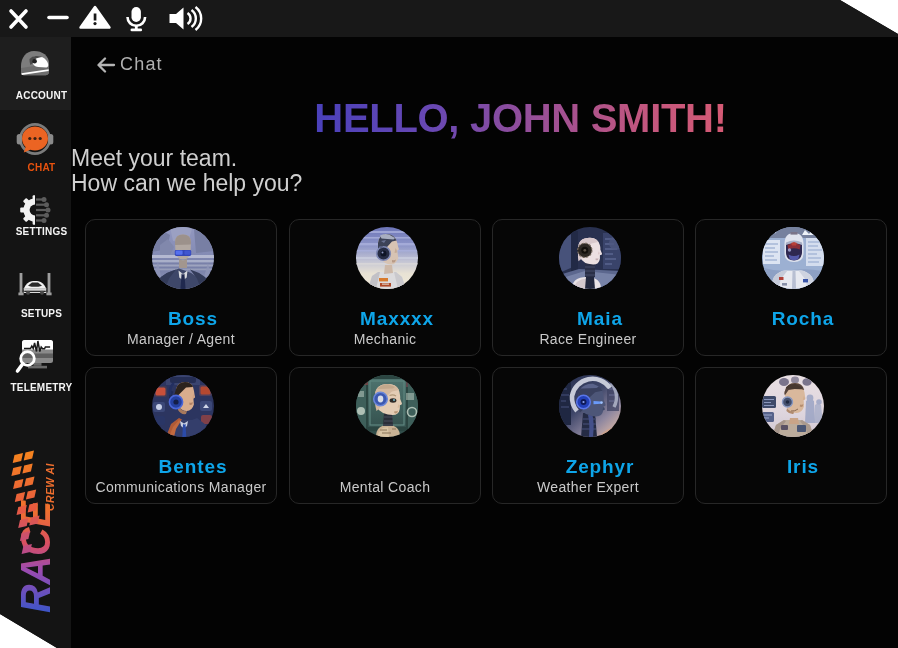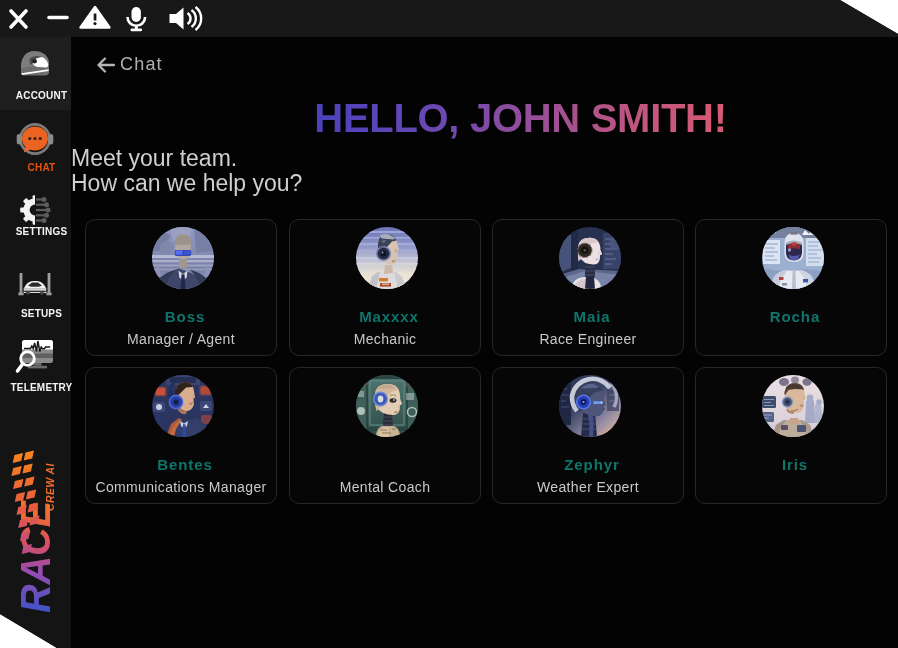--- a/index.html
+++ b/index.html
@@ -22,22 +22,22 @@
   #hello { position:absolute; left:71px; top:96px; width:827px; text-align:center;
     font-size:40px; font-weight:bold; letter-spacing:-0.3px;margin-left:36px; }
   #hello span { background:linear-gradient(90deg,#4a41bb 0%, #6a48b2 30%, #9a4f96 55%, #c05680 78%, #d65a74 100%);
     -webkit-background-clip:text; background-clip:text; color:transparent; }
   #sub { position:absolute; left:71px; top:146px; width:827px; text-align:left;
     font-size:23px; color:#cfcfcf; line-height:25px; }
 
   .card { position:absolute; width:192px; height:137px; background:#060606;
     border:1px solid #272727; border-radius:10px; }
   .av { position:absolute; left:66px; top:7px; width:62px; height:62px; border-radius:50%; overflow:hidden; }
-  .nm { position:absolute; left:4px; top:88px; width:190px; text-align:center;
-    font-size:15px; font-weight:bold; color:#0f766e; letter-spacing:0.9px; }
+  .nm { position:absolute; left:12px; top:88px; width:190px; text-align:center;
+    font-size:19px; font-weight:bold; color:#0ea5e9; letter-spacing:0.9px; }
   .rl { position:absolute; left:0; top:111px; width:190px; text-align:center;
     font-size:14px; color:#c9c9c9; letter-spacing:0.35px; }
   .c0 { left:85px; } .c1 { left:289px; } .c2 { left:492px; } .c3 { left:695px; }
   .r0 { top:219px; } .r1 { top:367px; }
 
   #editbtn { position:absolute; left:796px; top:545px; }
   #logo { position:absolute; left:10px; top:450px; }
 </style>
 </head>
 <body>

